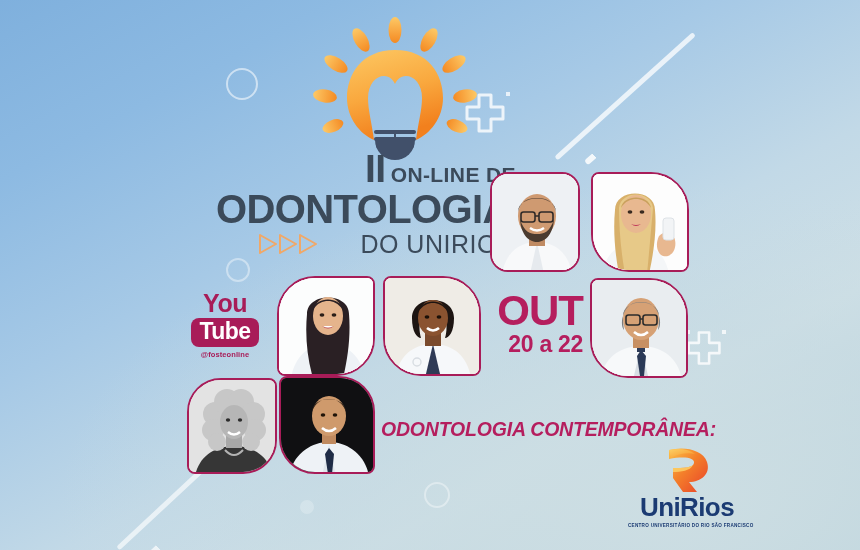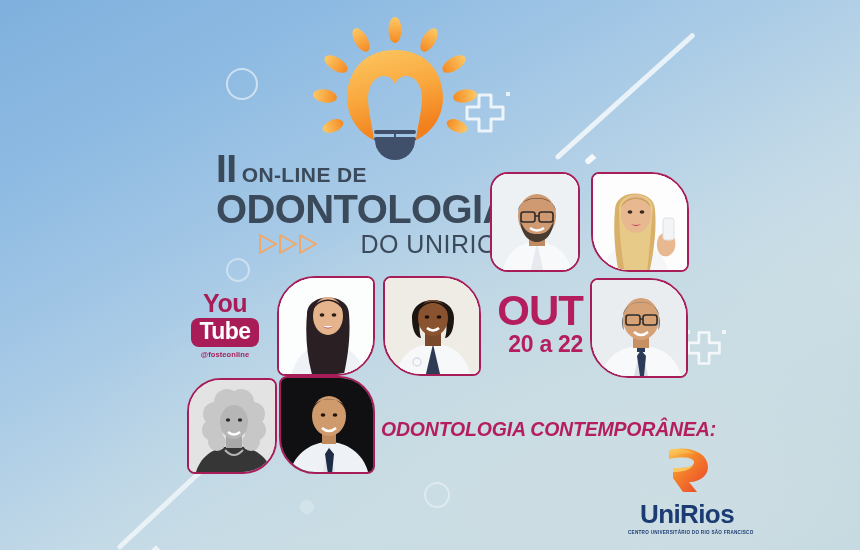--- a/index.html
+++ b/index.html
@@ -47,21 +47,21 @@
     content:""; position:absolute;
     border:2px solid rgba(255,255,255,0.75);
     background:transparent;
   }
 
   
   #bulb-logo { position:absolute; left:300px; top:14px; width:190px; height:150px; }
 
   
   #headline { position:absolute; left:216px; top:150px; width:300px; }
-  .line-forum { display:flex; align-items:baseline; white-space:nowrap; }
+  .line-forum { display:flex; align-items:baseline; white-space:nowrap;justify-content:flex-end; }
   .t-ii-forum {
     font-size:39px; font-weight:bold; letter-spacing:-0.5px;
     color:#3b4a5a; line-height:0.98;
   }
   .t-online {
     font-size:21px; font-weight:600; color:#3b4a5a;
     letter-spacing:0.4px; margin-left:5px; line-height:1;
   }
   .t-odonto {
     font-size:40px; font-weight:bold; color:#3b4a5a;
@@ -123,21 +123,21 @@
   }
   #theme div {
     font-size:19.5px; font-weight:bold; font-style:italic;
     color:#b51e5e; line-height:1.42; letter-spacing:-0.2px;
   }
 
   
   #unirios { position:absolute; left:628px; top:446px; width:118px; text-align:center; }
   .ur-name {
     font-size:26px; font-weight:bold; color:#1b3b73;
-    letter-spacing:-0.6px; line-height:1; margin-top:9px;
+    letter-spacing:-0.6px; line-height:1; margin-top:2px;
   }
   .ur-tag {
     font-size:4.6px; font-weight:bold; color:#1b3b73;
     letter-spacing:0.28px; margin-top:2.5px; white-space:nowrap;
   }
 </style>
 </head>
 <body>
 
 <div id="banner">

